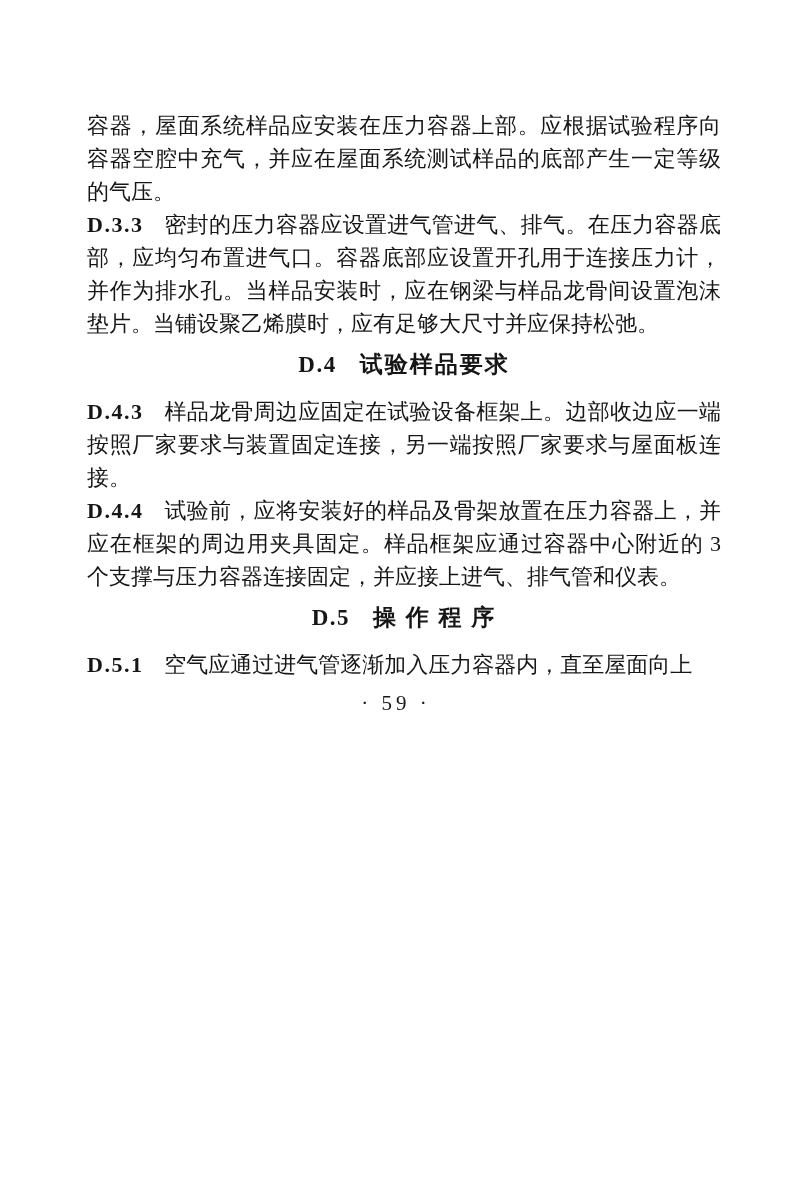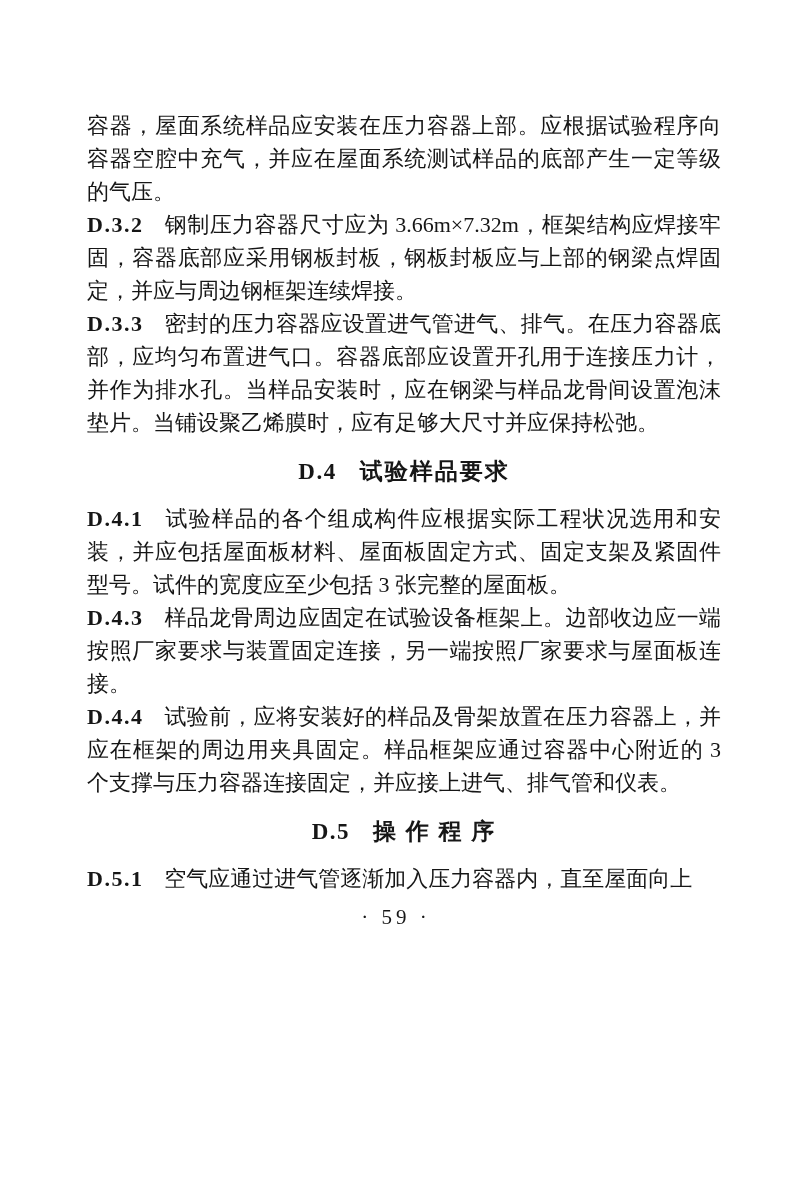--- a/index.html
+++ b/index.html
@@ -29,21 +29,21 @@
     text-justify: inter-ideograph;
     word-break: break-all;
   }
   .clause-num {
     font-weight: bold;
     letter-spacing: 1.5px;
     margin-right: 0.95em;
     white-space: nowrap;
   }
   .section-heading {
-    margin: 16px 0 14px 0;
+    margin: 8px 0 14px 0;
     font-size: 23px;
     line-height: 33px;
     font-weight: bold;
     text-align: center;
   }
   .section-heading .heading-num {
     letter-spacing: 1.5px;
     margin-right: 1em;
   }
   .section-heading .heading-title {
@@ -58,28 +58,26 @@
     letter-spacing: 4px;
   }
 </style>
 </head>
 <body>
 
 <div class="page">
 
   <p class="para"><span>容器，屋面系统样品应安装在压力容器上部。应根据试验程序向容器空腔中充气，并应在屋面系统测试样品的底部产生一定等级的气压。</span></p>
 
-  <p class="para"><span class="clause-num">D.3.2</span><span>钢制压力容器尺寸应为 3.66m×7.32m，框架结构应焊接牢固，容器底部应采用钢板封板，钢板封板应与上部的钢梁点焊固定，并应与周边钢框架连续焊接。</span></p>
 
   <p class="para"><span class="clause-num">D.3.3</span><span>密封的压力容器应设置进气管进气、排气。在压力容器底部，应均匀布置进气口。容器底部应设置开孔用于连接压力计，并作为排水孔。当样品安装时，应在钢梁与样品龙骨间设置泡沫垫片。当铺设聚乙烯膜时，应有足够大尺寸并应保持松弛。</span></p>
 
 
   <h2 class="section-heading"><span class="heading-num">D.4</span><span class="heading-title">试验样品要求</span></h2>
 
-  <p class="para"><span class="clause-num">D.4.1</span><span>试验样品的各个组成构件应根据实际工程状况选用和安装，并应包括屋面板材料、屋面板固定方式、固定支架及紧固件型号。试件的宽度应至少包括 3 张完整的屋面板。</span></p>
 
 
   <p class="para"><span class="clause-num">D.4.3</span><span>样品龙骨周边应固定在试验设备框架上。边部收边应一端按照厂家要求与装置固定连接，另一端按照厂家要求与屋面板连接。</span></p>
 
   <p class="para"><span class="clause-num">D.4.4</span><span>试验前，应将安装好的样品及骨架放置在压力容器上，并应在框架的周边用夹具固定。样品框架应通过容器中心附近的 3 个支撑与压力容器连接固定，并应接上进气、排气管和仪表。</span></p>
 
   <h2 class="section-heading"><span class="heading-num">D.5</span><span class="heading-title">操 作 程 序</span></h2>
 
   <p class="para"><span class="clause-num">D.5.1</span><span>空气应通过进气管逐渐加入压力容器内，直至屋面向上</span></p>
 

